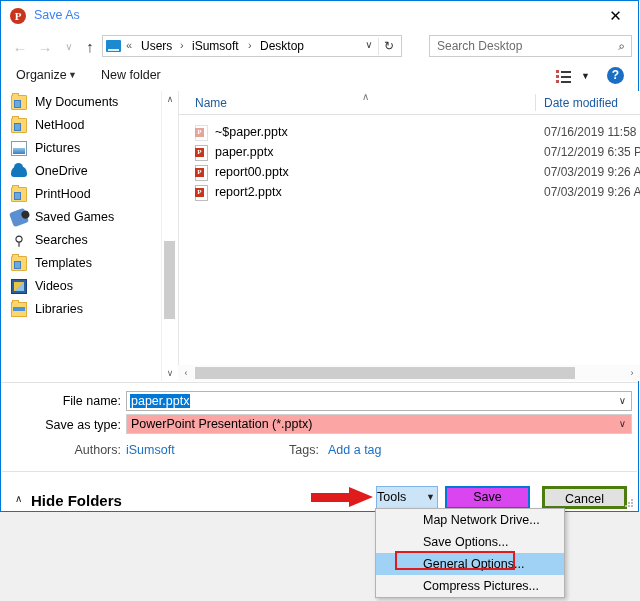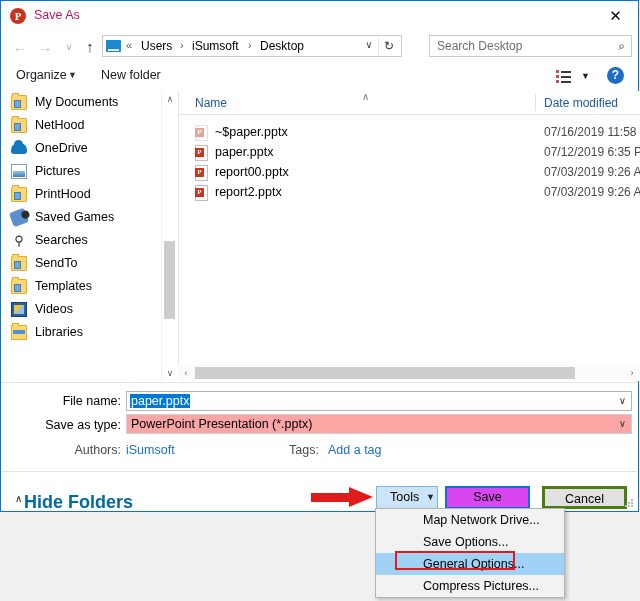--- a/index.html
+++ b/index.html
@@ -46,21 +46,21 @@
     font-size: 11px;
     font-weight: bold;
     line-height: 16px;
     text-align: center;
     font-family: "Liberation Serif", serif;
   }
   #title-text {
     position: absolute;
     left: 33px; top: 7px;
     font-size: 12.5px;
-    color: #be185d;
+    color: #3b82f6;
   }
   #close-btn {
     position: absolute;
     right: 0; top: 0;
     width: 45px; height: 29px;
     text-align: center;
     line-height: 29px;
     font-size: 15px;
     color: #000;
     cursor: default;
@@ -609,44 +609,43 @@
 
   
   #hide-folders-caret {
     position: absolute;
     left: 14px; top: 492px;
     font-size: 10px;
     color: #222;
   }
   #hide-folders {
     position: absolute;
-    left: 23px; top: 491px;
-    font-size: 18px;
-    color: #0369a1;
+    left: 30px; top: 491px;
+    font-size: 15px;
+    color: #000000;
     font-weight: bold;
   }
 
   .btn {
     position: absolute;
     height: 23px;
     border: 3px solid #4d7c0f;
     background: #e1e1e1;
     font-size: 12.5px;
     color: #000;
     text-align: center;
     line-height: 21px;
     box-sizing: border-box;
   }
   #tools-btn {
     left: 375px; top: 485px;
     width: 62px;
     background: #cce4f7;
     border: 1px solid #7eb4ea;
     text-align: left;
-    padding-left: 13px;
   }
   #tools-caret {
     position: absolute;
     left: 425px; top: 491px;
     font-size: 9px;
     color: #222;
   }
   #save-btn {
     left: 444px; top: 485px;
     width: 85px;
@@ -761,42 +760,38 @@
   <div id="sidebar">
     <div class="side-item">
       <span class="side-icon ic-folder shortcut"></span>
       <span>My Documents</span>
     </div>
     <div class="side-item">
       <span class="side-icon ic-folder shortcut"></span>
       <span>NetHood</span>
     </div>
     <div class="side-item">
+      <span class="side-icon ic-pic"></span>
+      <span>Pictures</span>
+    </div>
+    <div class="side-item">
       <span class="side-icon ic-cloud"></span>
       <span>OneDrive</span>
     </div>
     <div class="side-item">
-      <span class="side-icon ic-pic"></span>
-      <span>Pictures</span>
-    </div>
-    <div class="side-item">
       <span class="side-icon ic-folder shortcut"></span>
       <span>PrintHood</span>
     </div>
     <div class="side-item">
       <span class="side-icon ic-game"></span>
       <span>Saved Games</span>
     </div>
     <div class="side-item">
       <span class="side-icon ic-search">⚲</span>
       <span>Searches</span>
-    </div>
-    <div class="side-item">
-      <span class="side-icon ic-folder shortcut"></span>
-      <span>SendTo</span>
     </div>
     <div class="side-item">
       <span class="side-icon ic-folder shortcut"></span>
       <span>Templates</span>
     </div>
     <div class="side-item">
       <span class="side-icon ic-video"></span>
       <span>Videos</span>
     </div>
     <div class="side-item">

